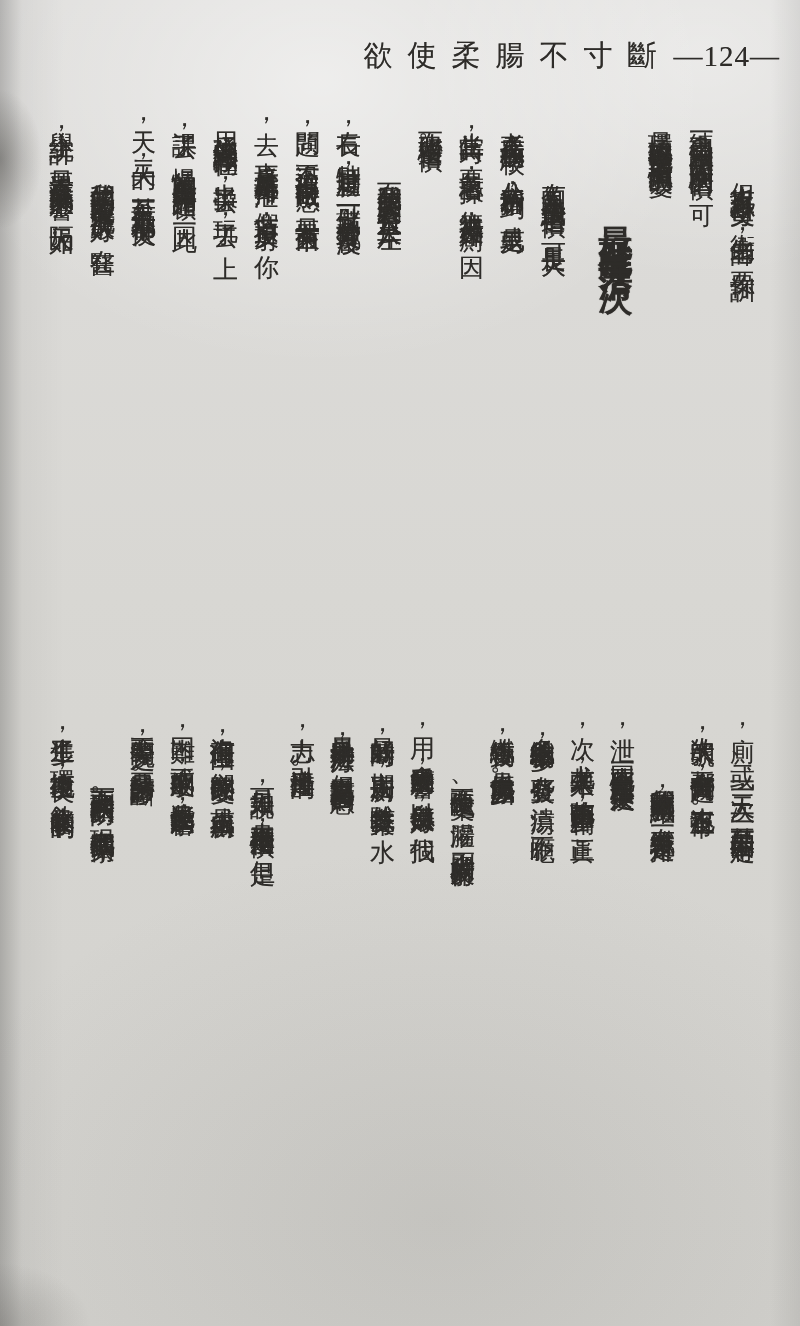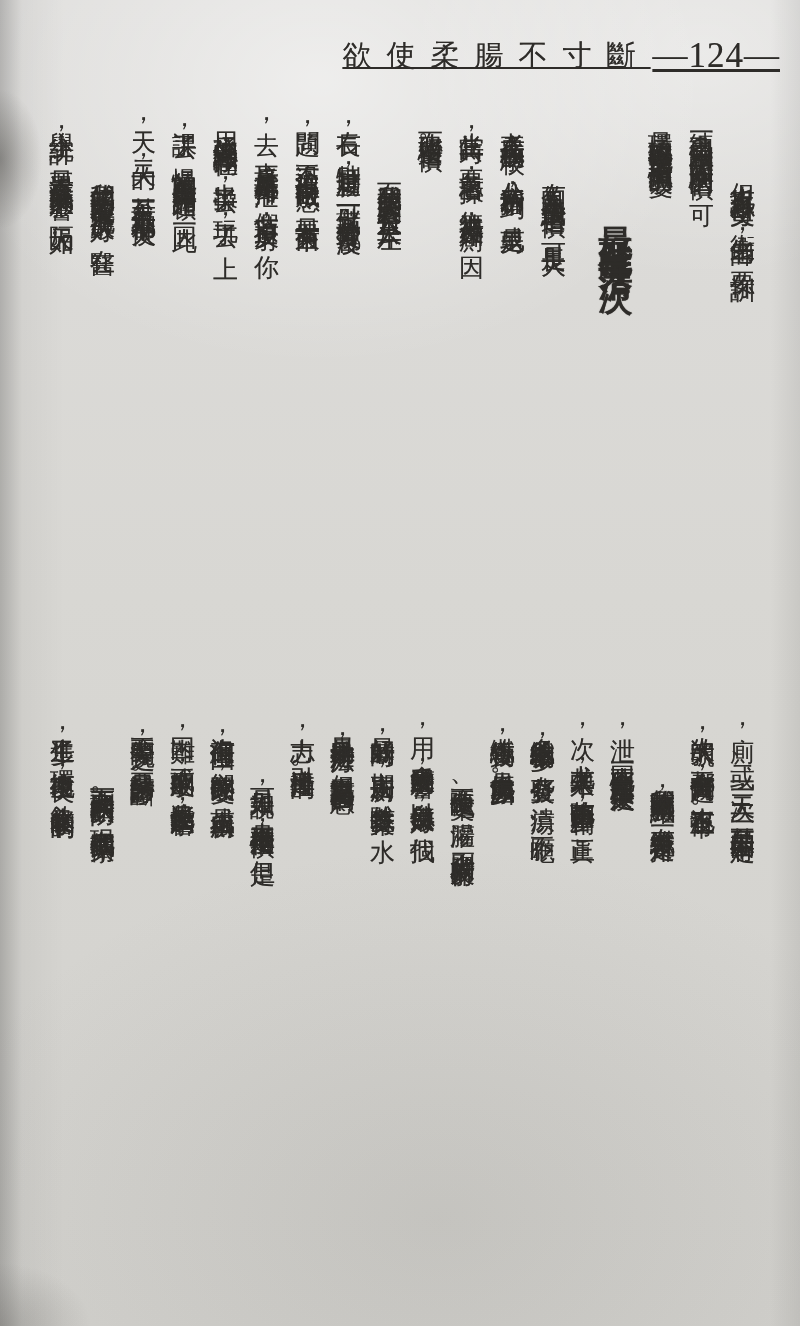--- a/index.html
+++ b/index.html
@@ -17,29 +17,28 @@
       radial-gradient(520px 380px at 40% 6%, rgba(255,255,255,0.50), rgba(255,255,255,0) 75%),
       radial-gradient(420px 320px at 88% 4%, rgba(255,255,255,0.40), rgba(255,255,255,0) 70%),
       radial-gradient(720px 520px at 55% 92%, rgba(108,106,100,0.14), rgba(0,0,0,0) 72%),
       linear-gradient(180deg,#dedddb 0%, #d8d7d3 45%, #d2d1cd 100%);
     color:#2e2c29;
   }
   .header{
     position:absolute;top:36px;right:20px;
     display:flex;align-items:center;
     white-space:nowrap;
-    text-decoration:underline;
   }
   .header-title{
     font-size:29px;
     letter-spacing:15px;
     text-shadow:0 0 0.6px rgba(46,44,41,0.55);
   }
   .header-num{
-    font-size:35px;
+    font-size:29px;
     letter-spacing:1px;
     margin-left:2px;
     text-shadow:0 0 0.6px rgba(46,44,41,0.55);
   }
   .vblock{
     position:absolute;
     writing-mode:vertical-rl;
     height:558px;
   }
   .vblock-top{ top:112px; right:45px; }

